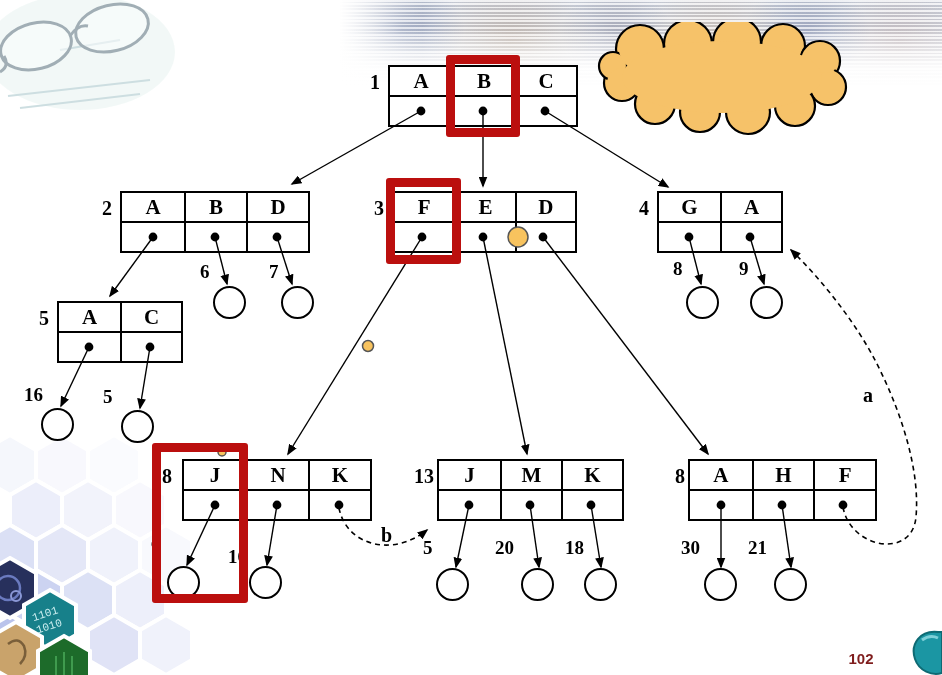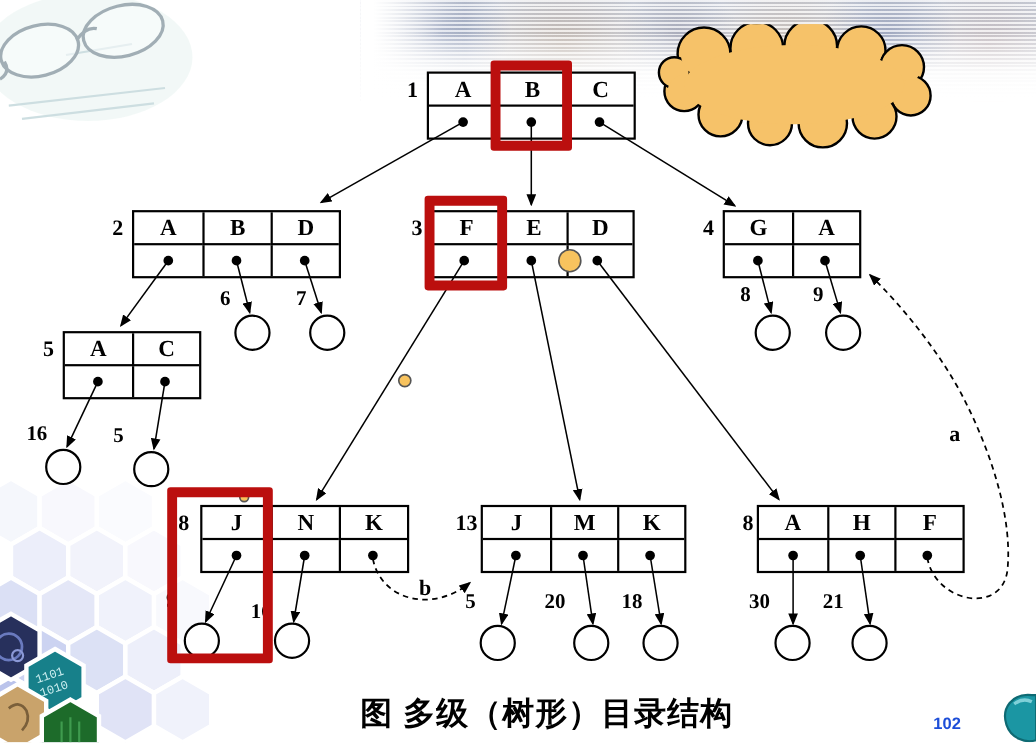--- a/index.html
+++ b/index.html
@@ -63,21 +63,21 @@
     position:absolute; left:640px; top:47px; width:170px; text-align:center; z-index:2;
     font-family:"Liberation Sans", sans-serif; font-weight:bold; font-size:26px; color:#000;
   }
   .caption {
     position:absolute; left:297px; top:629px; width:400px; text-align:center; z-index:3;
     font-family:"Liberation Sans", sans-serif; font-weight:bold; font-size:29px; color:#000;
     letter-spacing:1px;
   }
   .pagenum {
     position:absolute; left:836px; top:650px; width:50px; text-align:center; z-index:3;
-    font-family:"Liberation Sans", sans-serif; font-weight:bold; font-size:15px; color:#1d4ed8;
+    font-family:"Liberation Sans", sans-serif; font-weight:bold; font-size:15px; color:#7f1d1d;
   }
 </style>
 </head>
 <body>
 
 <div class="slide">
 
   <div class="band"></div>
   <div class="fadeL"></div>
   <div class="fadeB"></div>
@@ -336,16 +336,15 @@
   <span class="flab" style="left:748px;top:537px">21</span>
   <div class="fc" style="left:774px;top:568px"></div>
 
   <span class="edgelab" style="left:863px;top:384px">a</span>
   <span class="edgelab" style="left:381px;top:524px">b</span>
 
   <div class="hl" style="left:446px;top:55px;width:74px;height:82px"></div>
   <div class="hl" style="left:386px;top:178px;width:75px;height:86px"></div>
   <div class="hl" style="left:152px;top:443px;width:96px;height:160px"></div>
 
-  <div class="caption">图 多级（树形）目录结构</div>
   <div class="pagenum">102</div>
 
 </div>
 
 </body></html>

